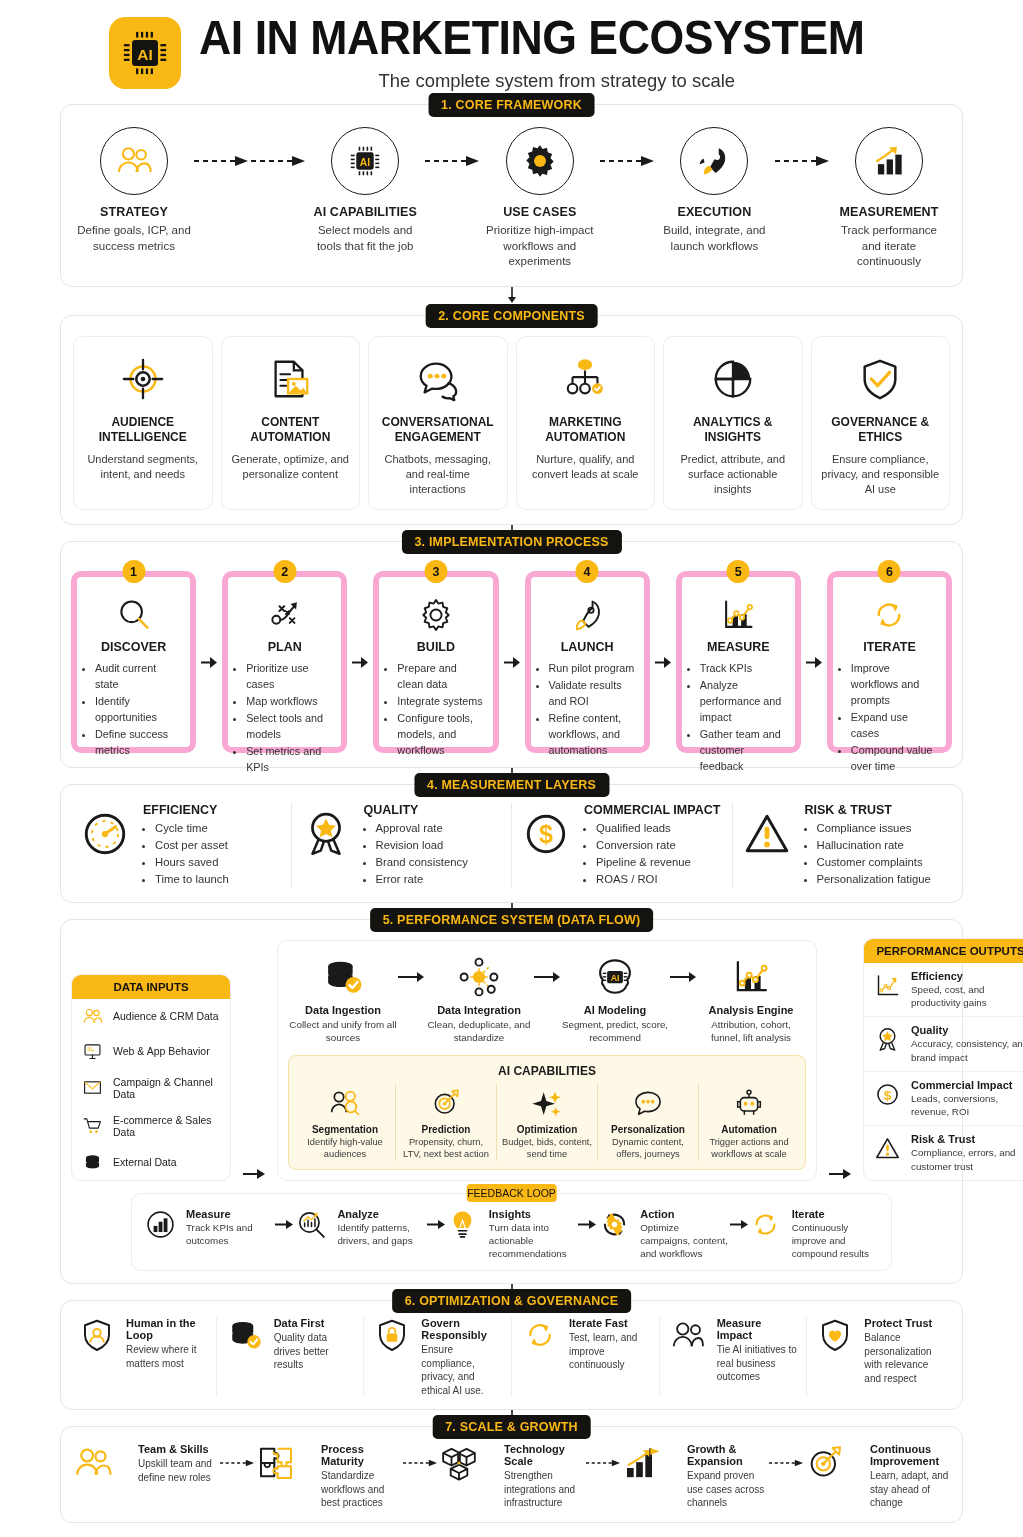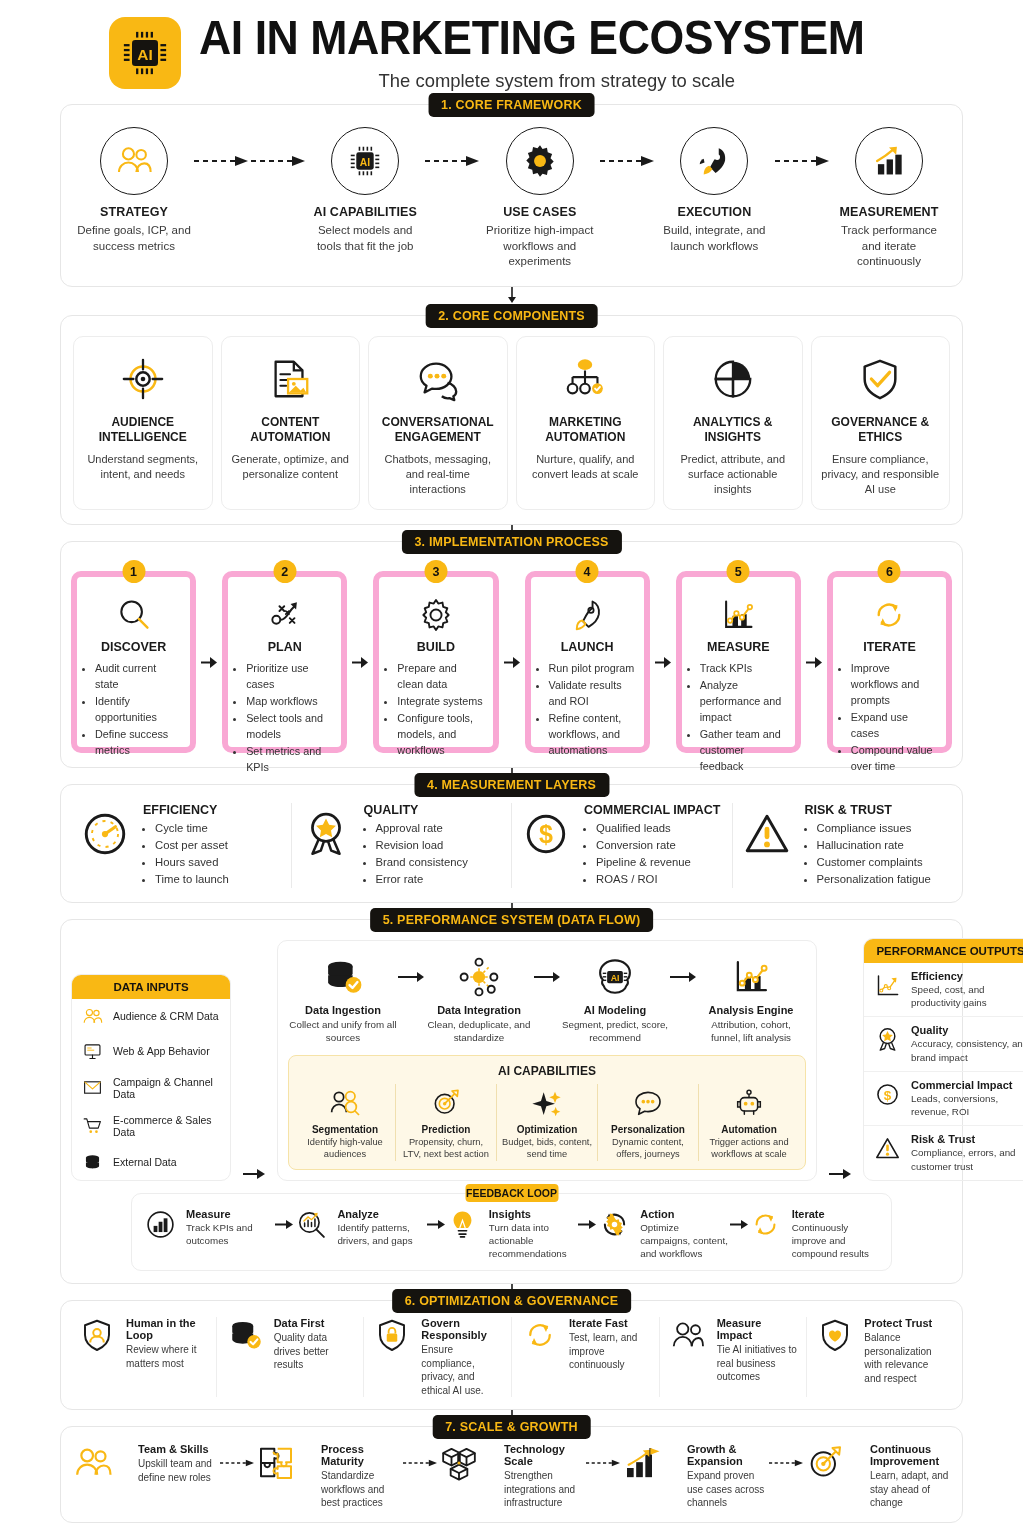--- a/index.html
+++ b/index.html
@@ -121,21 +121,21 @@
   .out-ic { width:30px; flex:0 0 30px; display:flex; align-items:center; justify-content:center; padding-top:2px; }
   .out-ic svg { width:27px; height:27px; }
   .out-name { font-size:11px; font-weight:bold; }
   .out-desc { font-size:9.8px; color:#3a3a3a; line-height:1.35; margin-top:1px; }
   .big-arrow { width:26px; flex:0 0 26px; display:flex; align-items:center; justify-content:center; }
   .big-arrow svg { width:22px; height:14px; }
 
   .fb-wrap { position:relative; margin:12px 60px 0 60px; }
   .fb-label {
     position:absolute; top:-9px; left:50%; transform:translateX(-50%);
-    background:#F9B814; color:#15130f; font-size:10.5px; font-weight:bold;
+    background:#F9B814; color:#15130f; font-size:10.5px; font-weight:normal;
     padding:3px 1px; border-radius:4px; z-index:4; white-space:nowrap;
   }
   .fb-box { border:1px solid #ededed; border-radius:10px; padding:14px 10px 10px; display:flex; align-items:flex-start; }
   .fb-item { display:flex; gap:8px; align-items:flex-start; width:150px; }
   .fb-ic { width:36px; flex:0 0 36px; display:flex; align-items:center; justify-content:center; }
   .fb-ic svg { width:33px; height:33px; }
   .fb-name { font-size:11px; font-weight:bold; }
   .fb-desc { font-size:9.8px; color:#3a3a3a; line-height:1.35; margin-top:1px; }
   .fb-arrow { flex:1; display:flex; align-items:center; justify-content:center; height:34px; }
   .fb-arrow svg { width:18px; height:11px; }

